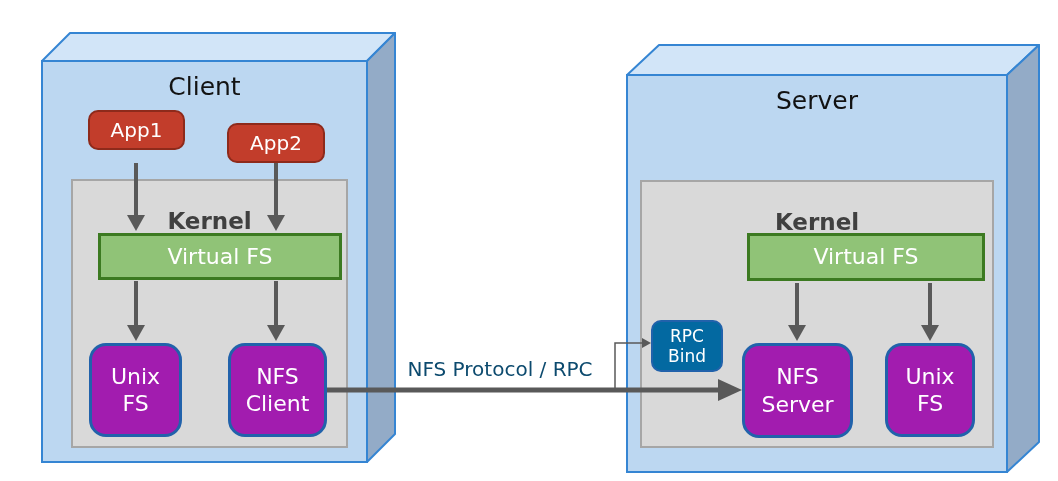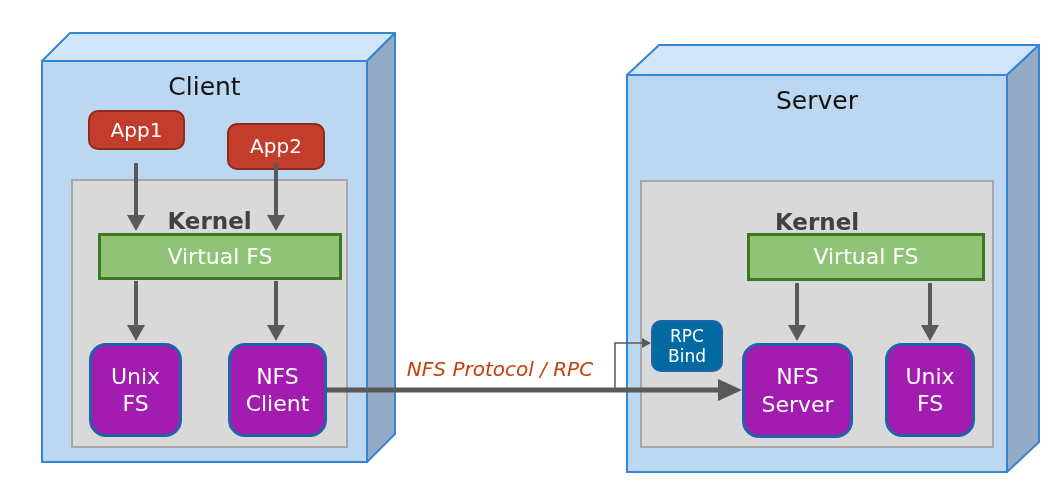--- a/index.html
+++ b/index.html
@@ -32,21 +32,21 @@
   }
   .fs-node{
     background:#a21caf;border:3px solid #2162ab;border-radius:17px;
     font-size:22px;
   }
   .rpc-node{
     background:#0369a1;border:2.5px solid #2162ab;border-radius:10px;
     font-size:17px;line-height:1.2;
   }
   .conn-label{
-    z-index:2;text-align:center;font-size:20px;color:#c2410c;font-style:italic;
+    z-index:2;text-align:center;font-size:20px;color:#0c4a6e;
   }
 </style>
 </head>
 <body>
 
 <div id="stage">
 
   <svg class="layer-base" width="1058" height="481" viewBox="0 0 1058 481">
 
     <polygon points="42,61 70,33 395,33 367,61" fill="#d2e5f8" stroke="#3585d3" stroke-width="2" stroke-linejoin="round"></polygon>
@@ -60,21 +60,21 @@
     <rect x="641" y="181" width="352" height="266" fill="#d9d9d9" stroke="#a6a6a6" stroke-width="2"></rect>
   </svg>
 
   <div class="abs title" style="left:42px;top:72px;width:325px;">Client</div>
   <div class="abs title" style="left:627px;top:86px;width:380px;">Server</div>
 
   <div class="abs kernel-label" style="left:72px;top:188px;width:275px;">Kernel</div>
   <div class="abs kernel-label" style="left:641px;top:189px;width:352px;">Kernel</div>
 
   <div class="abs node app-node" style="left:88px;top:110px;width:97px;height:40px;">App1</div>
-  <div class="abs node app-node" style="left:227px;top:123px;width:98px;height:47px;">App2</div>
+  <div class="abs node app-node" style="left:227px;top:123px;width:98px;height:40px;">App2</div>
   <div class="abs node vfs-node" style="left:88px;top:233px;width:244px;height:47px;">Virtual FS</div>
   <div class="abs node fs-node" style="left:89px;top:343px;width:93px;height:94px;">Unix
 FS</div>
   <div class="abs node fs-node" style="left:228px;top:343px;width:99px;height:94px;">NFS
 Client</div>
 
   <div class="abs node vfs-node" style="left:737px;top:233px;width:238px;height:48px;">Virtual FS</div>
   <div class="abs node rpc-node" style="left:651px;top:320px;width:72px;height:52px;">RPC
 Bind</div>
   <div class="abs node fs-node" style="left:742px;top:343px;width:111px;height:95px;">NFS

